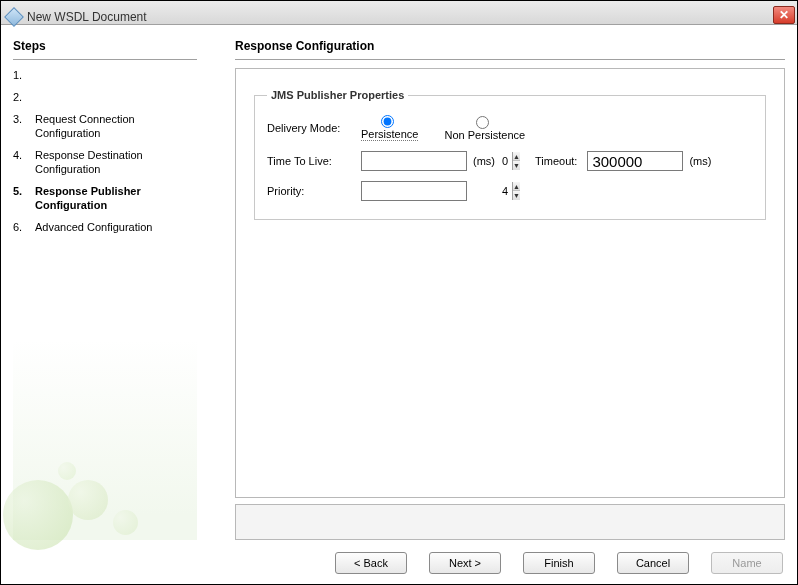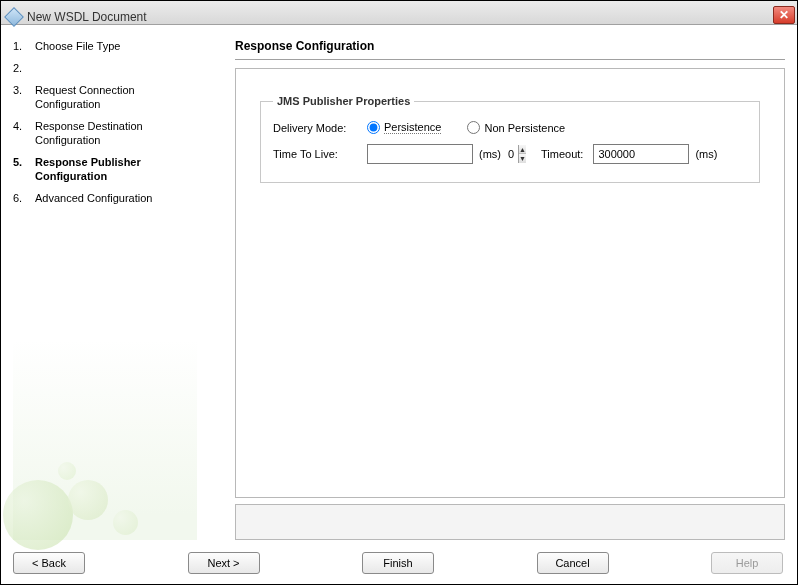--- a/index.html
+++ b/index.html
@@ -93,32 +93,32 @@
   .main-body {
     flex:1;
     border:1px solid #b8b8b8;
     background:#fff;
     padding:18px 16px 8px 16px;
     position:relative;
   }
   fieldset.group {
     border:1px solid #c8c8c8;
     padding:14px 12px 18px 12px;
-    margin:8px;
+    margin:2px;
   }
   fieldset.group legend {
     font-weight:bold;
     padding:0 4px;
     font-size:11px;
     color:#333;
   }
   .row { display:flex; align-items:center; margin-bottom:10px; }
   .row:last-child { margin-bottom:0; }
   .lbl { width:94px; flex:none; }
-  .radio { display:flex;align-items:center;margin-right:26px; }
+  .radio { display:flex;align-items:center;margin-right:26px;flex-direction:column; }
   .radio input { margin:0 4px 0 0; }
   .radio .dotted { border-bottom:1px dotted #777; }
   .num-input-wrap {
     display:flex;align-items:center;
     border:1px solid #7a7a7a;
     height:20px;width:106px;background:#fff;
   }
   .num-input {
     flex:1;border:none;outline:none;font-size:11px;
     text-align:right;padding:0 4px;height:18px;background:transparent;
@@ -132,33 +132,33 @@
     height:9px;display:flex;align-items:center;justify-content:center;
     background:linear-gradient(to bottom,#f6f6f6,#dedede);
     cursor:pointer;font-size:7px;line-height:7px;color:#333;
     border-bottom:1px solid #c0c0c0;
   }
   .spin-btn:last-child{border-bottom:none;}
   .unit { margin-left:6px; }
   .lbl2 { margin-left:40px; margin-right:10px; }
   .text-input {
     border:1px solid #7a7a7a;height:20px;width:96px;
-    font-size:11px;padding:0 4px;font-family:inherit;
+    font-size:15px;padding:0 4px;font-family:inherit;
   }
   .msg-area {
     height:36px;
     border:1px solid #b8b8b8;
     background:#f4f4f4;
     margin-top:6px;
   }
   
   .footer {
     height:38px;
-    display:flex;align-items:center;justify-content:space-between;
-    gap:10px;
+    display:flex;align-items:center;justify-content:flex-end;
+    gap:22px;
     padding:8px 2px 0 0;
   }
   .btn {
     min-width:72px;height:22px;
     border:1px solid #8a8a8a;border-radius:3px;
     background:linear-gradient(to bottom,#fdfdfd,#e8e8e8);
     font-size:11px;font-family:inherit;cursor:pointer;
     display:flex;align-items:center;justify-content:center;
     padding:0 10px;
   }
@@ -173,24 +173,24 @@
 
 <div class="titlebar">
   <div class="app-icon"></div>
   <div class="title">New WSDL Document</div>
   <div class="close">✕</div>
 </div>
 
 <div class="outer">
   <div class="content">
     <div class="sidebar">
+      <div class="sidebar-title">Steps</div>
       <ol class="steps-list">
         <li>
           <span class="step-num">1.</span>
-          <span class="step-text">Choose File Type</span>
         </li>
         <li>
           <span class="step-num">2.</span>
         </li>
         <li>
           <span class="step-num">3.</span>
           <span class="step-text">Request Connection Configuration</span>
         </li>
         <li>
           <span class="step-num">4.</span>
@@ -240,26 +240,36 @@
                 <div class="spin-btn">▼</div>
               </div>
             </div>
             <span class="unit">(ms)</span>
 
             <span class="lbl2">Timeout:</span>
             <input class="text-input" value="300000" style="">
             <span class="unit">(ms)</span>
           </div>
 
+          <div class="row">
+            <span class="lbl">Priority:</span>
+            <div class="num-input-wrap">
+              <input class="num-input" value="4" style="">
+              <div class="spinner">
+                <div class="spin-btn">▲</div>
+                <div class="spin-btn">▼</div>
+              </div>
+            </div>
+          </div>
         </fieldset>
       </div>
       <div class="msg-area"></div>
     </div>
   </div>
 
   <div class="footer">
     <button class="btn">&lt; Back</button>
     <button class="btn">Next &gt;</button>
     <button class="btn">Finish</button>
     <button class="btn">Cancel</button>
-    <button class="btn disabled">Help</button>
+    <button class="btn disabled">Name</button>
   </div>
 </div>
 
 </body></html>

